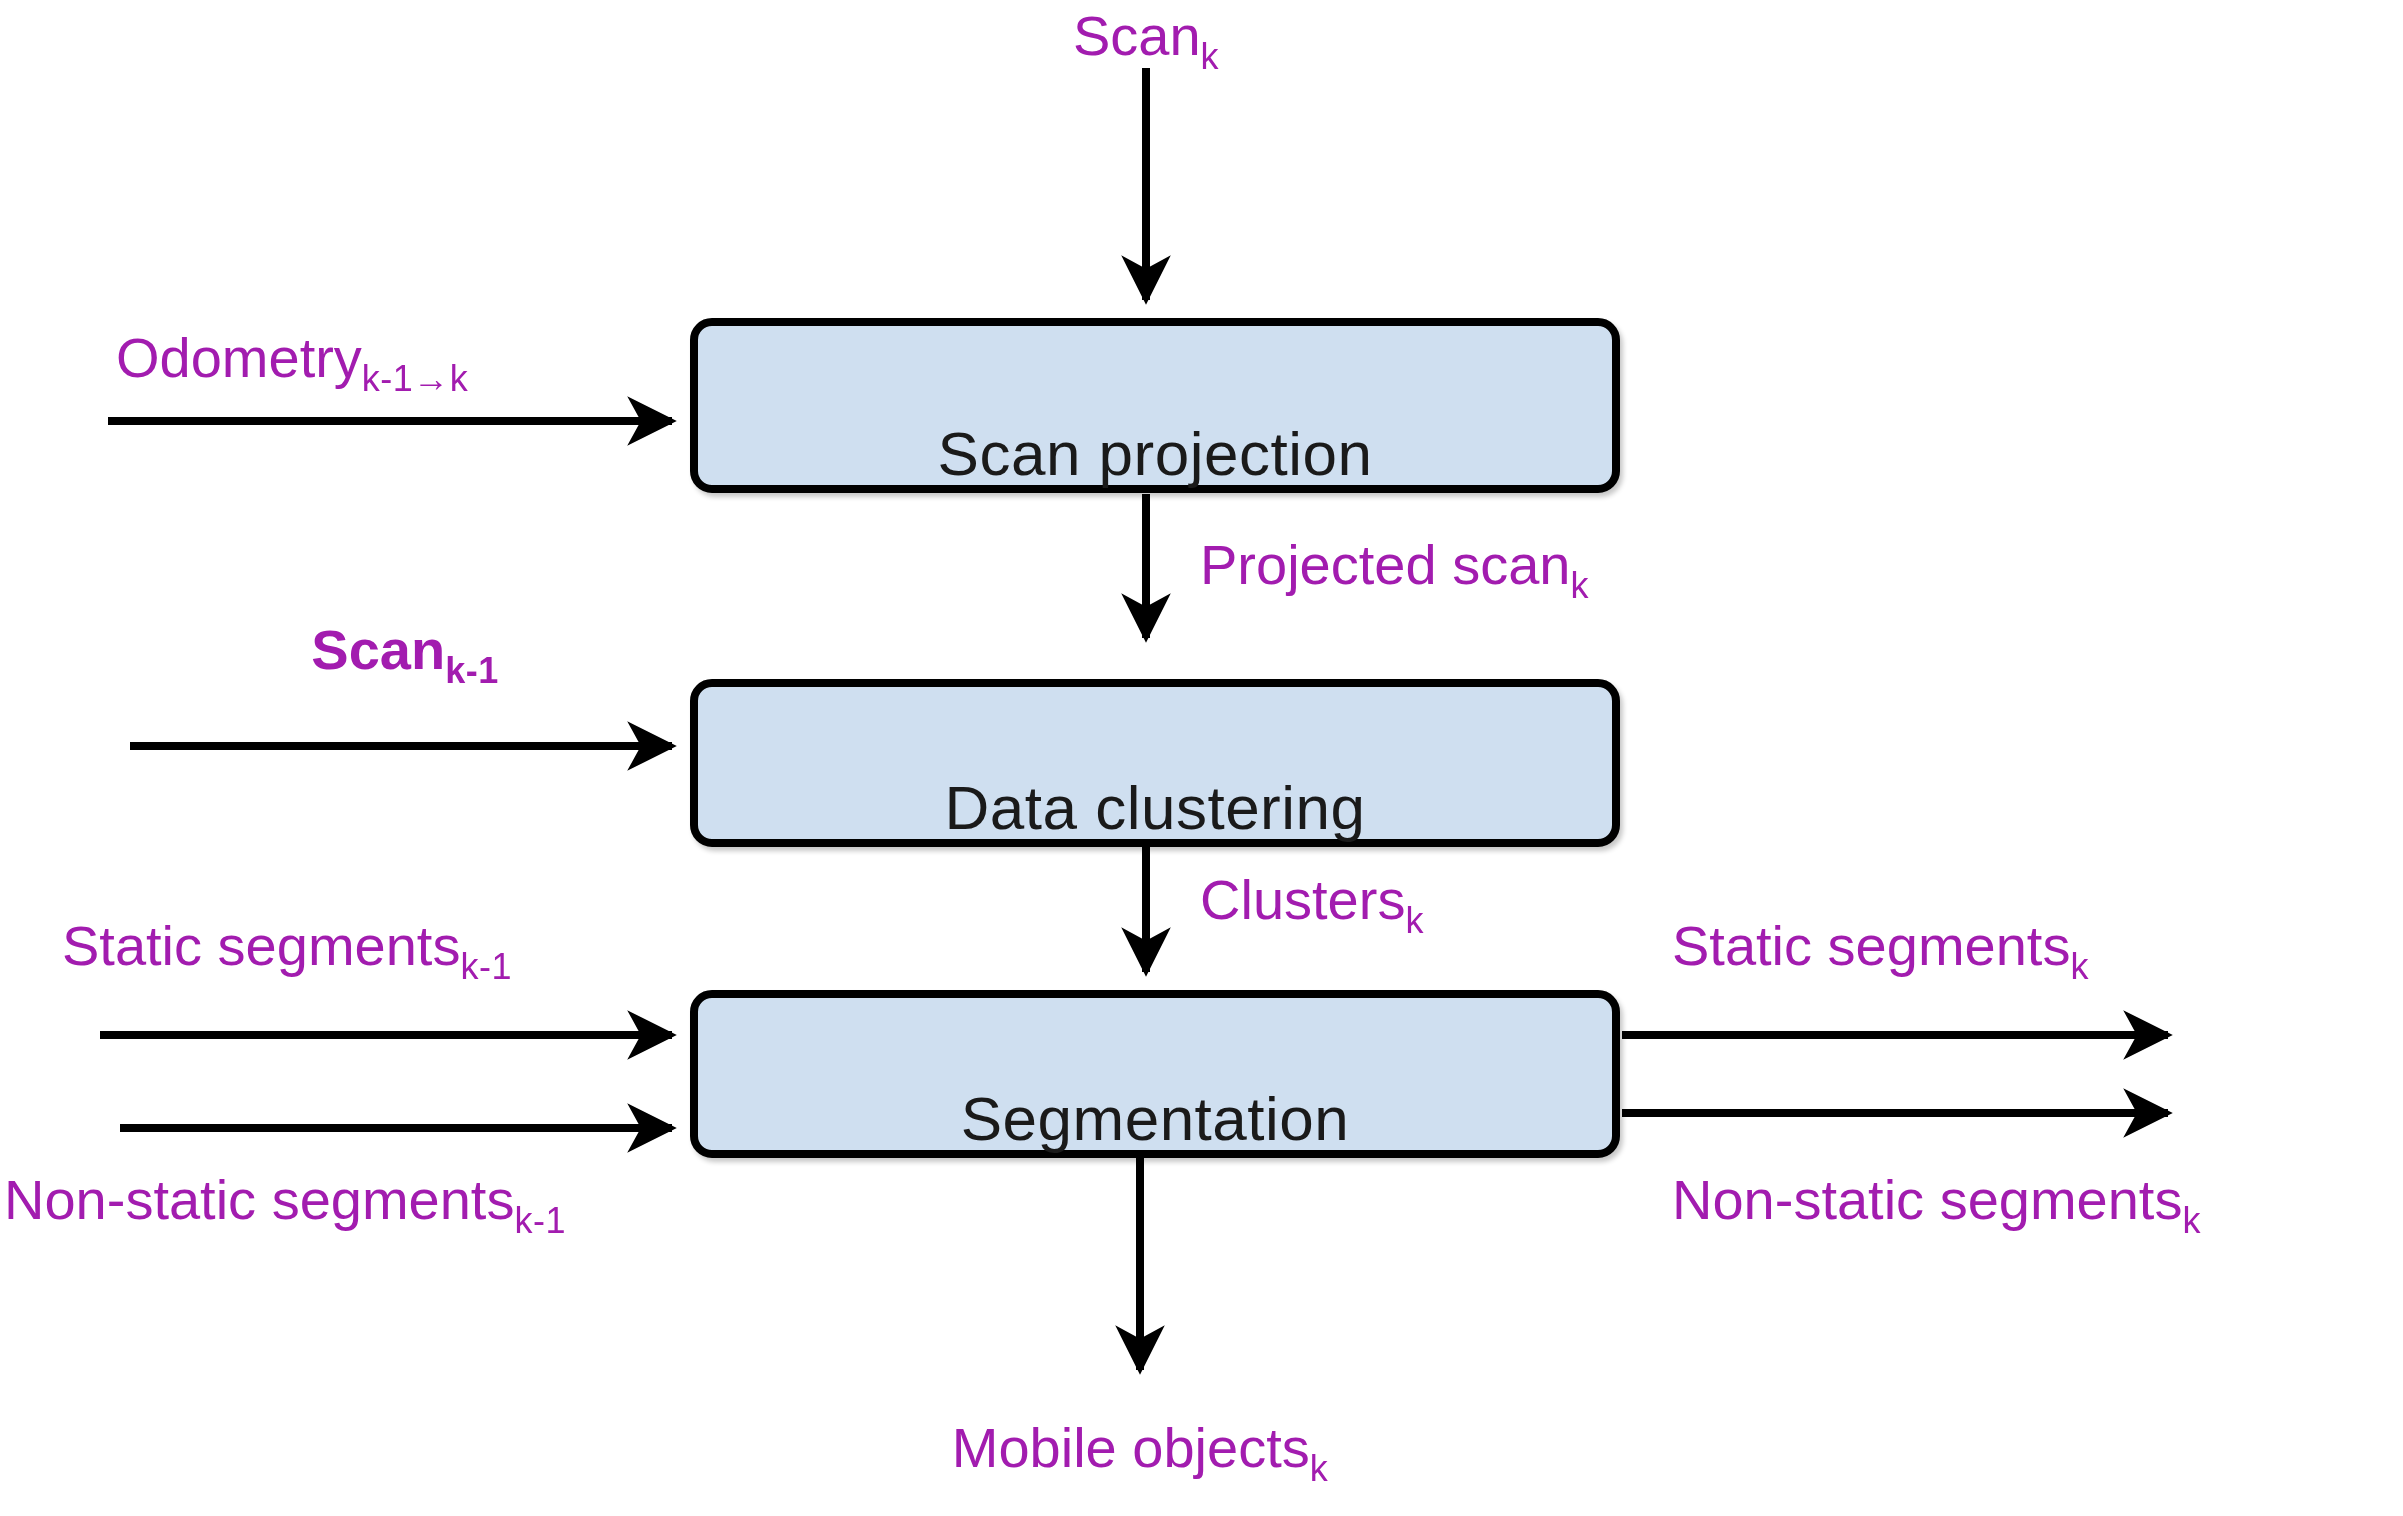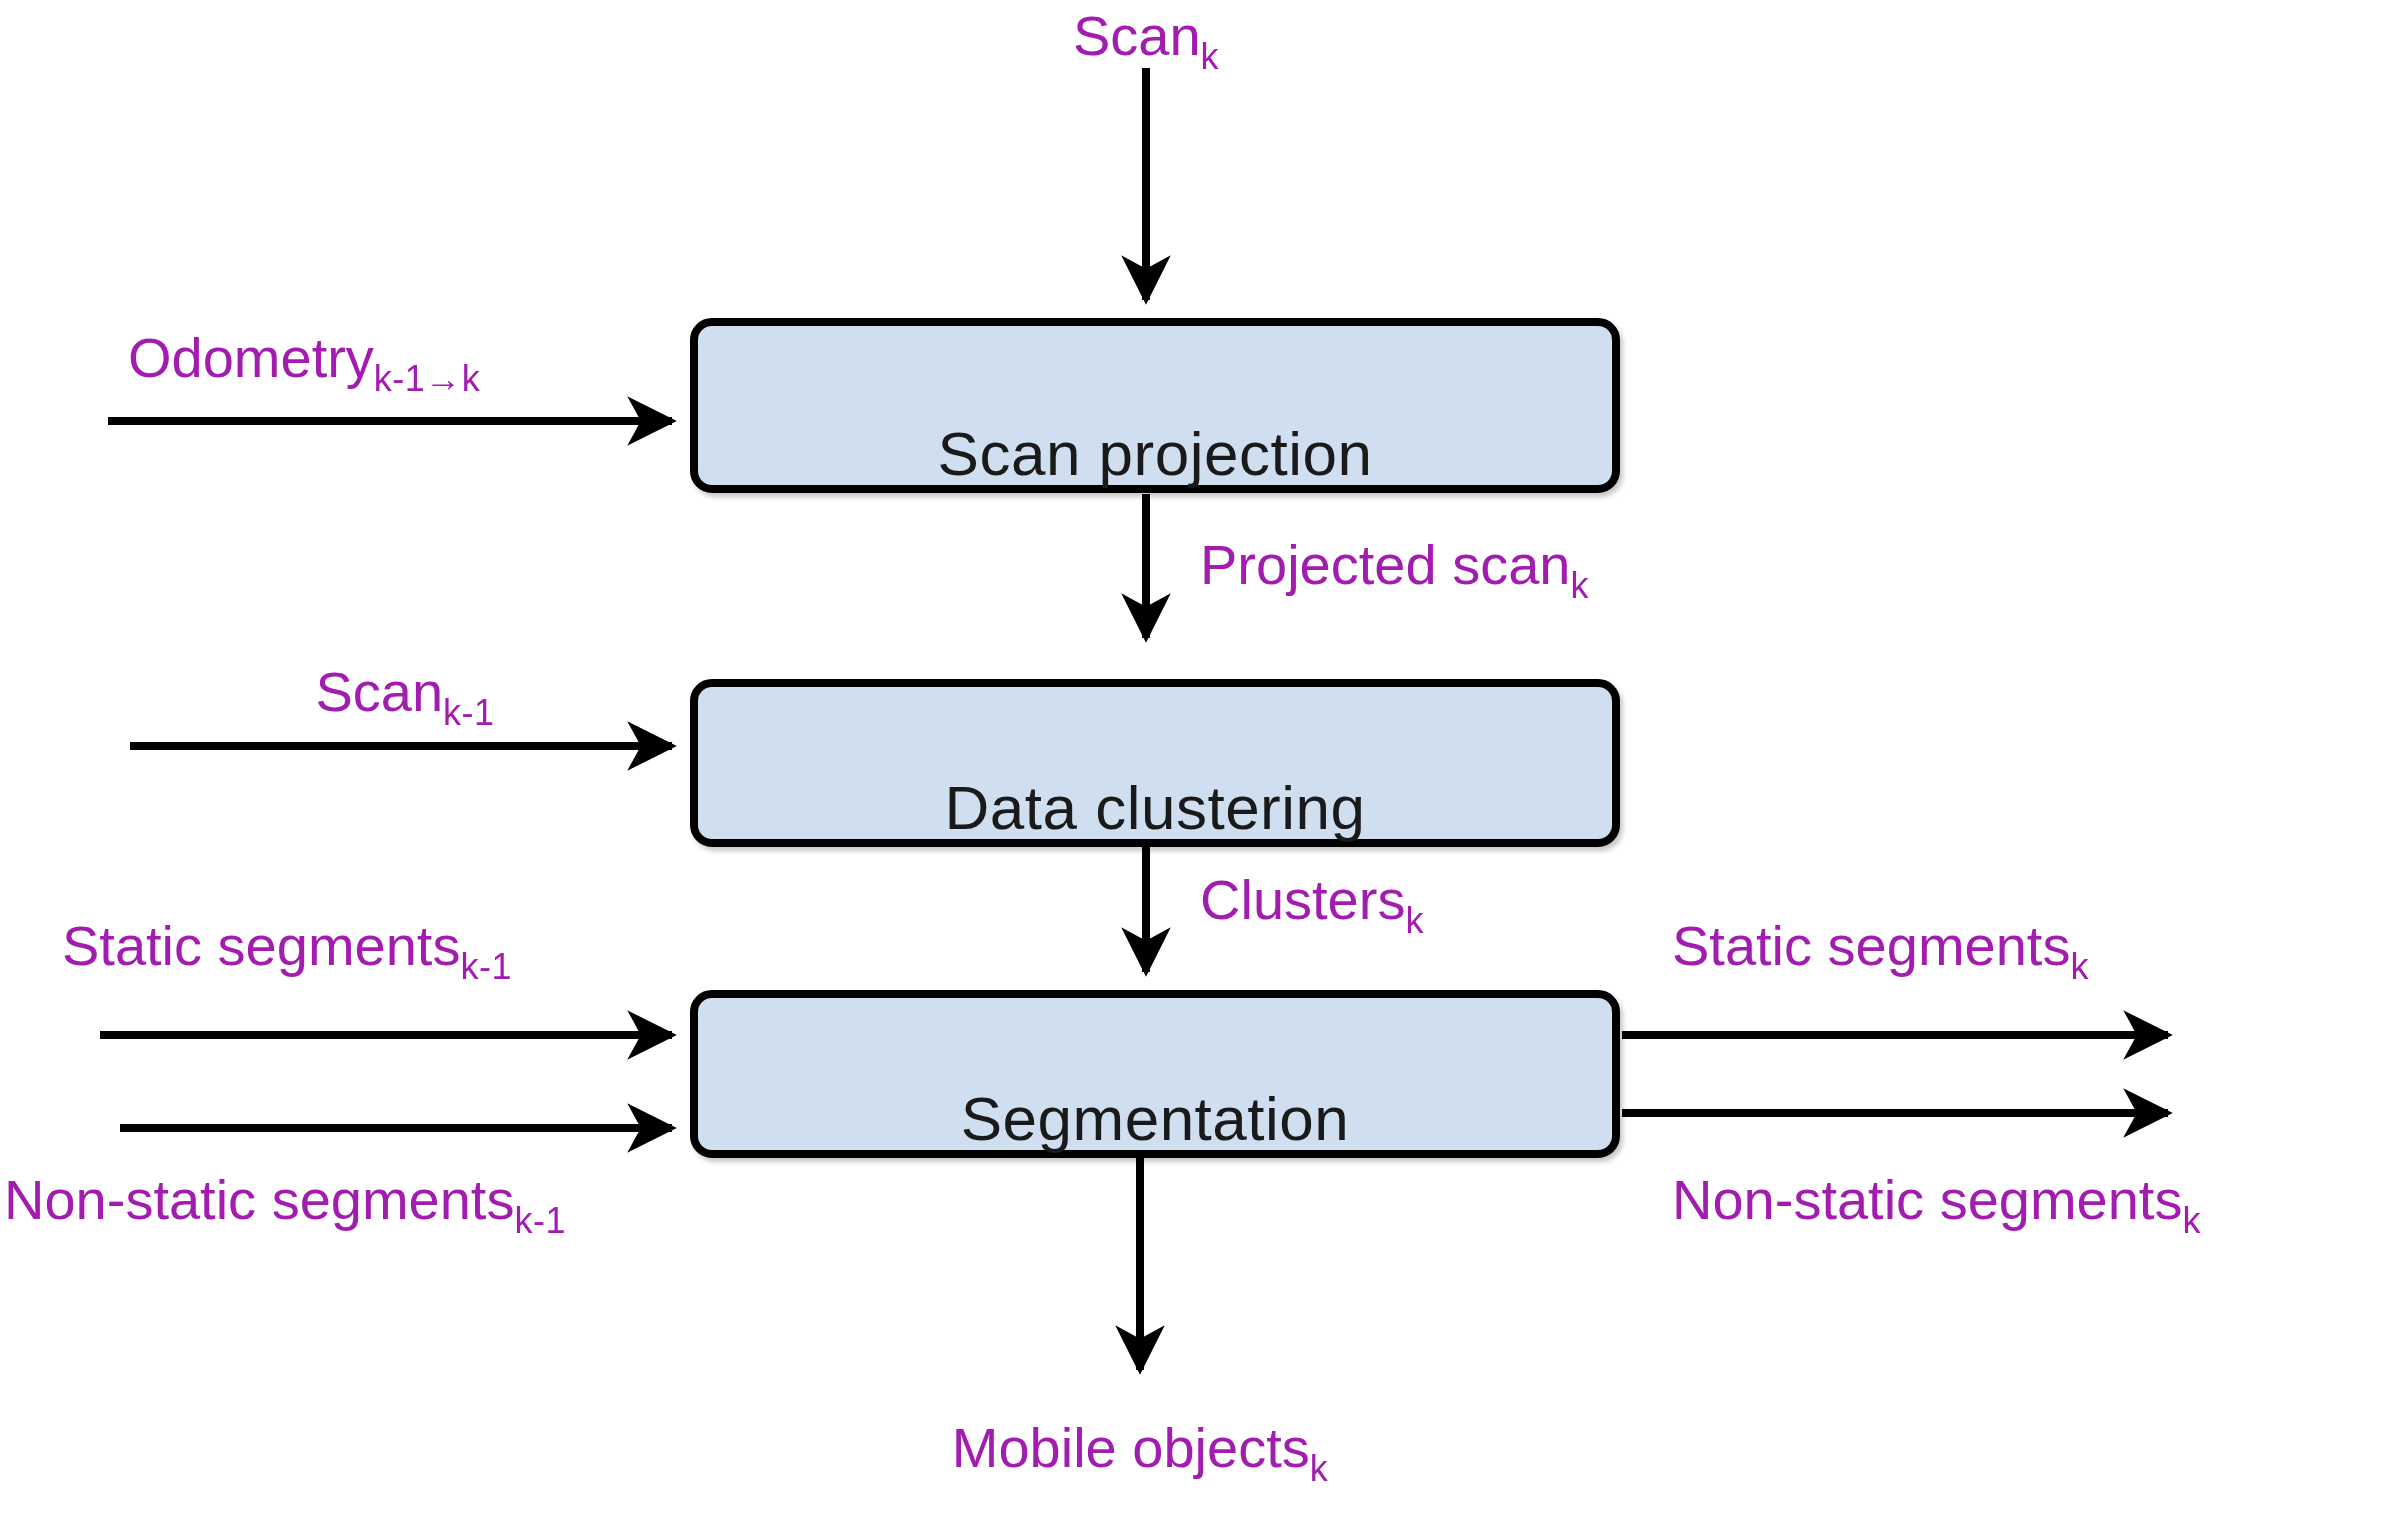--- a/index.html
+++ b/index.html
@@ -100,29 +100,29 @@
   </div>
 
   <div class="node" style="left:690px; top:990px; width:930px; height:168px;">
     <span class="node-label">Segmentation</span>
   </div>
 
   <div class="edge-label lbl-center" style="left:1146px; top:8px;">
     <span>Scan</span><span class="sub">k</span>
   </div>
 
-  <div class="edge-label" style="left:128px; top:330px;">
+  <div class="edge-label" style="left:116px; top:330px;">
     <span>Odometry</span><span class="sub">k-1→k</span>
   </div>
 
   <div class="edge-label" style="left:1200px; top:537px;">
     <span>Projected scan</span><span class="sub">k</span>
   </div>
 
-  <div class="edge-label lbl-center" style="left:405px; top:664px;">
+  <div class="edge-label lbl-center" style="left:405px; top:622px;font-weight:bold;">
     <span>Scan</span><span class="sub">k-1</span>
   </div>
 
   <div class="edge-label" style="left:1200px; top:872px;">
     <span>Clusters</span><span class="sub">k</span>
   </div>
 
   <div class="edge-label" style="left:62px; top:918px;">
     <span>Static segments</span><span class="sub">k-1</span>
   </div>

